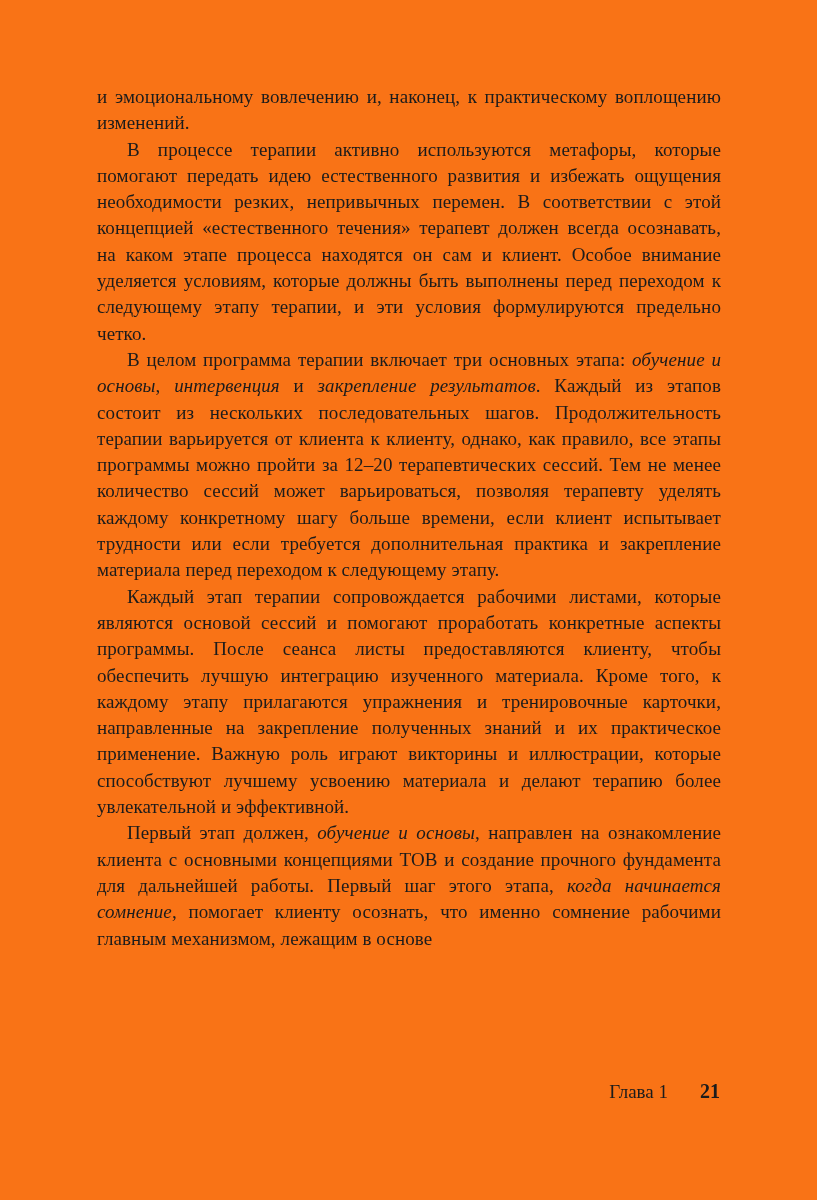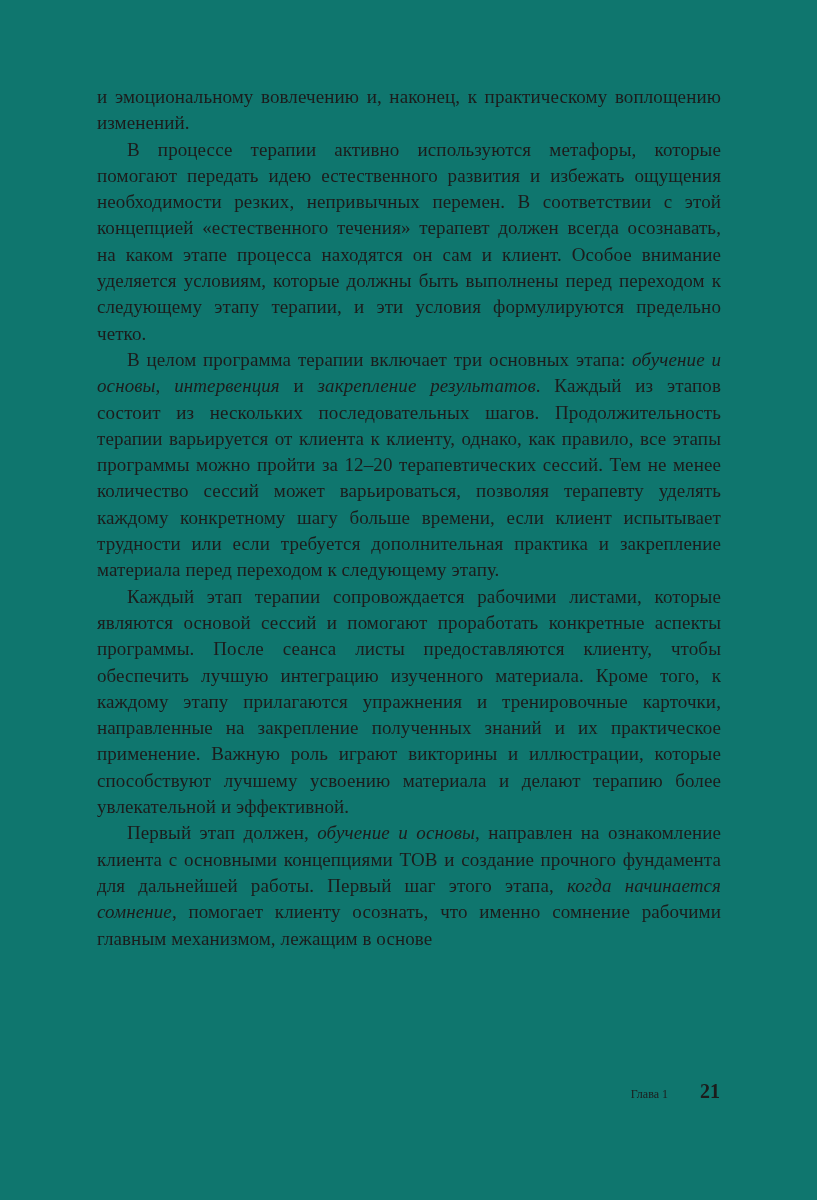--- a/index.html
+++ b/index.html
@@ -4,21 +4,21 @@
 <style>
   html, body {
     margin: 0;
     padding: 0;
     background: #ffffff;
   }
   .page {
     position: relative;
     width: 817px;
     height: 1200px;
-    background: #0f766e;
+    background: #f97316;
     font-family: "Liberation Serif", "DejaVu Serif", serif;
     color: #1c1c1c;
     overflow: hidden;
   }
   .text-block {
     position: absolute;
     left: 97px;
     top: 84px;
     width: 624px;
     font-size: 19px;
@@ -39,21 +39,21 @@
   }
   .footer {
     position: absolute;
     top: 1080px;
     right: 97px;
     display: flex;
     align-items: baseline;
     gap: 32px;
   }
   .footer .chapter {
-    font-size: 12px;
+    font-size: 19px;
     color: #1c1c1c;
   }
   .footer .pagenum {
     font-size: 20px;
     font-weight: bold;
     color: #1c1c1c;
     text-align: right;
   }
 </style>
 </head>

